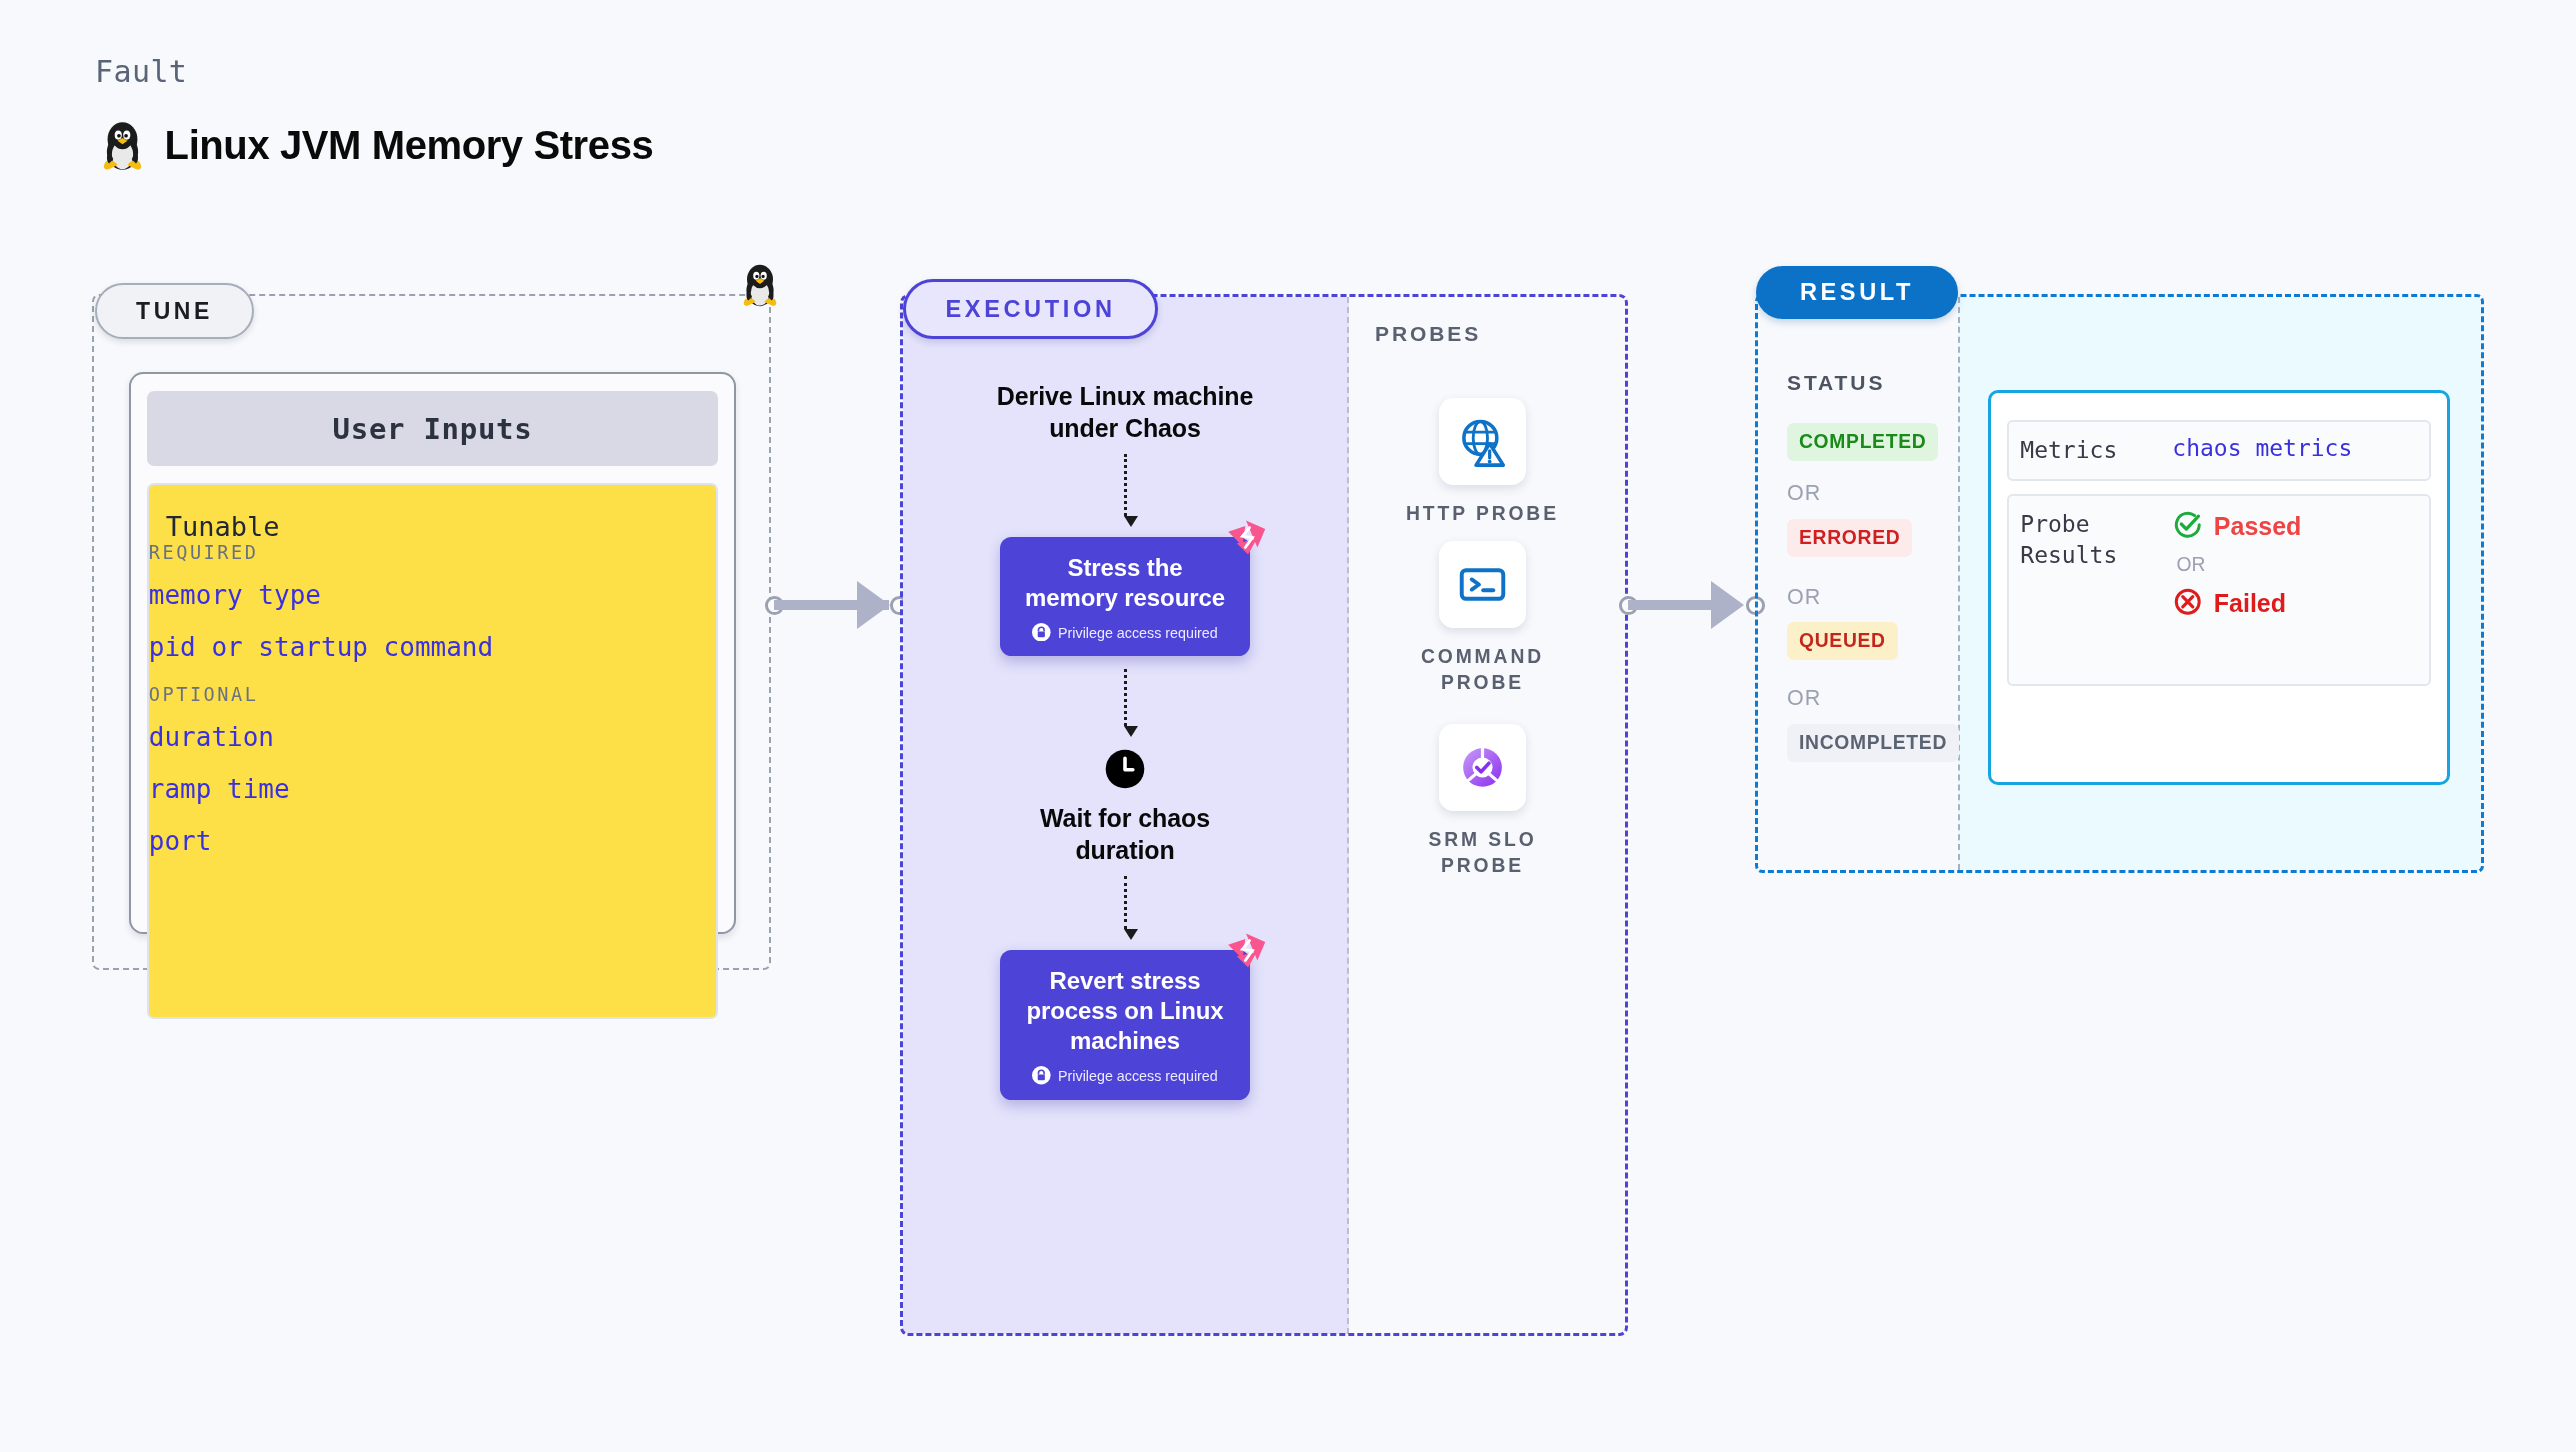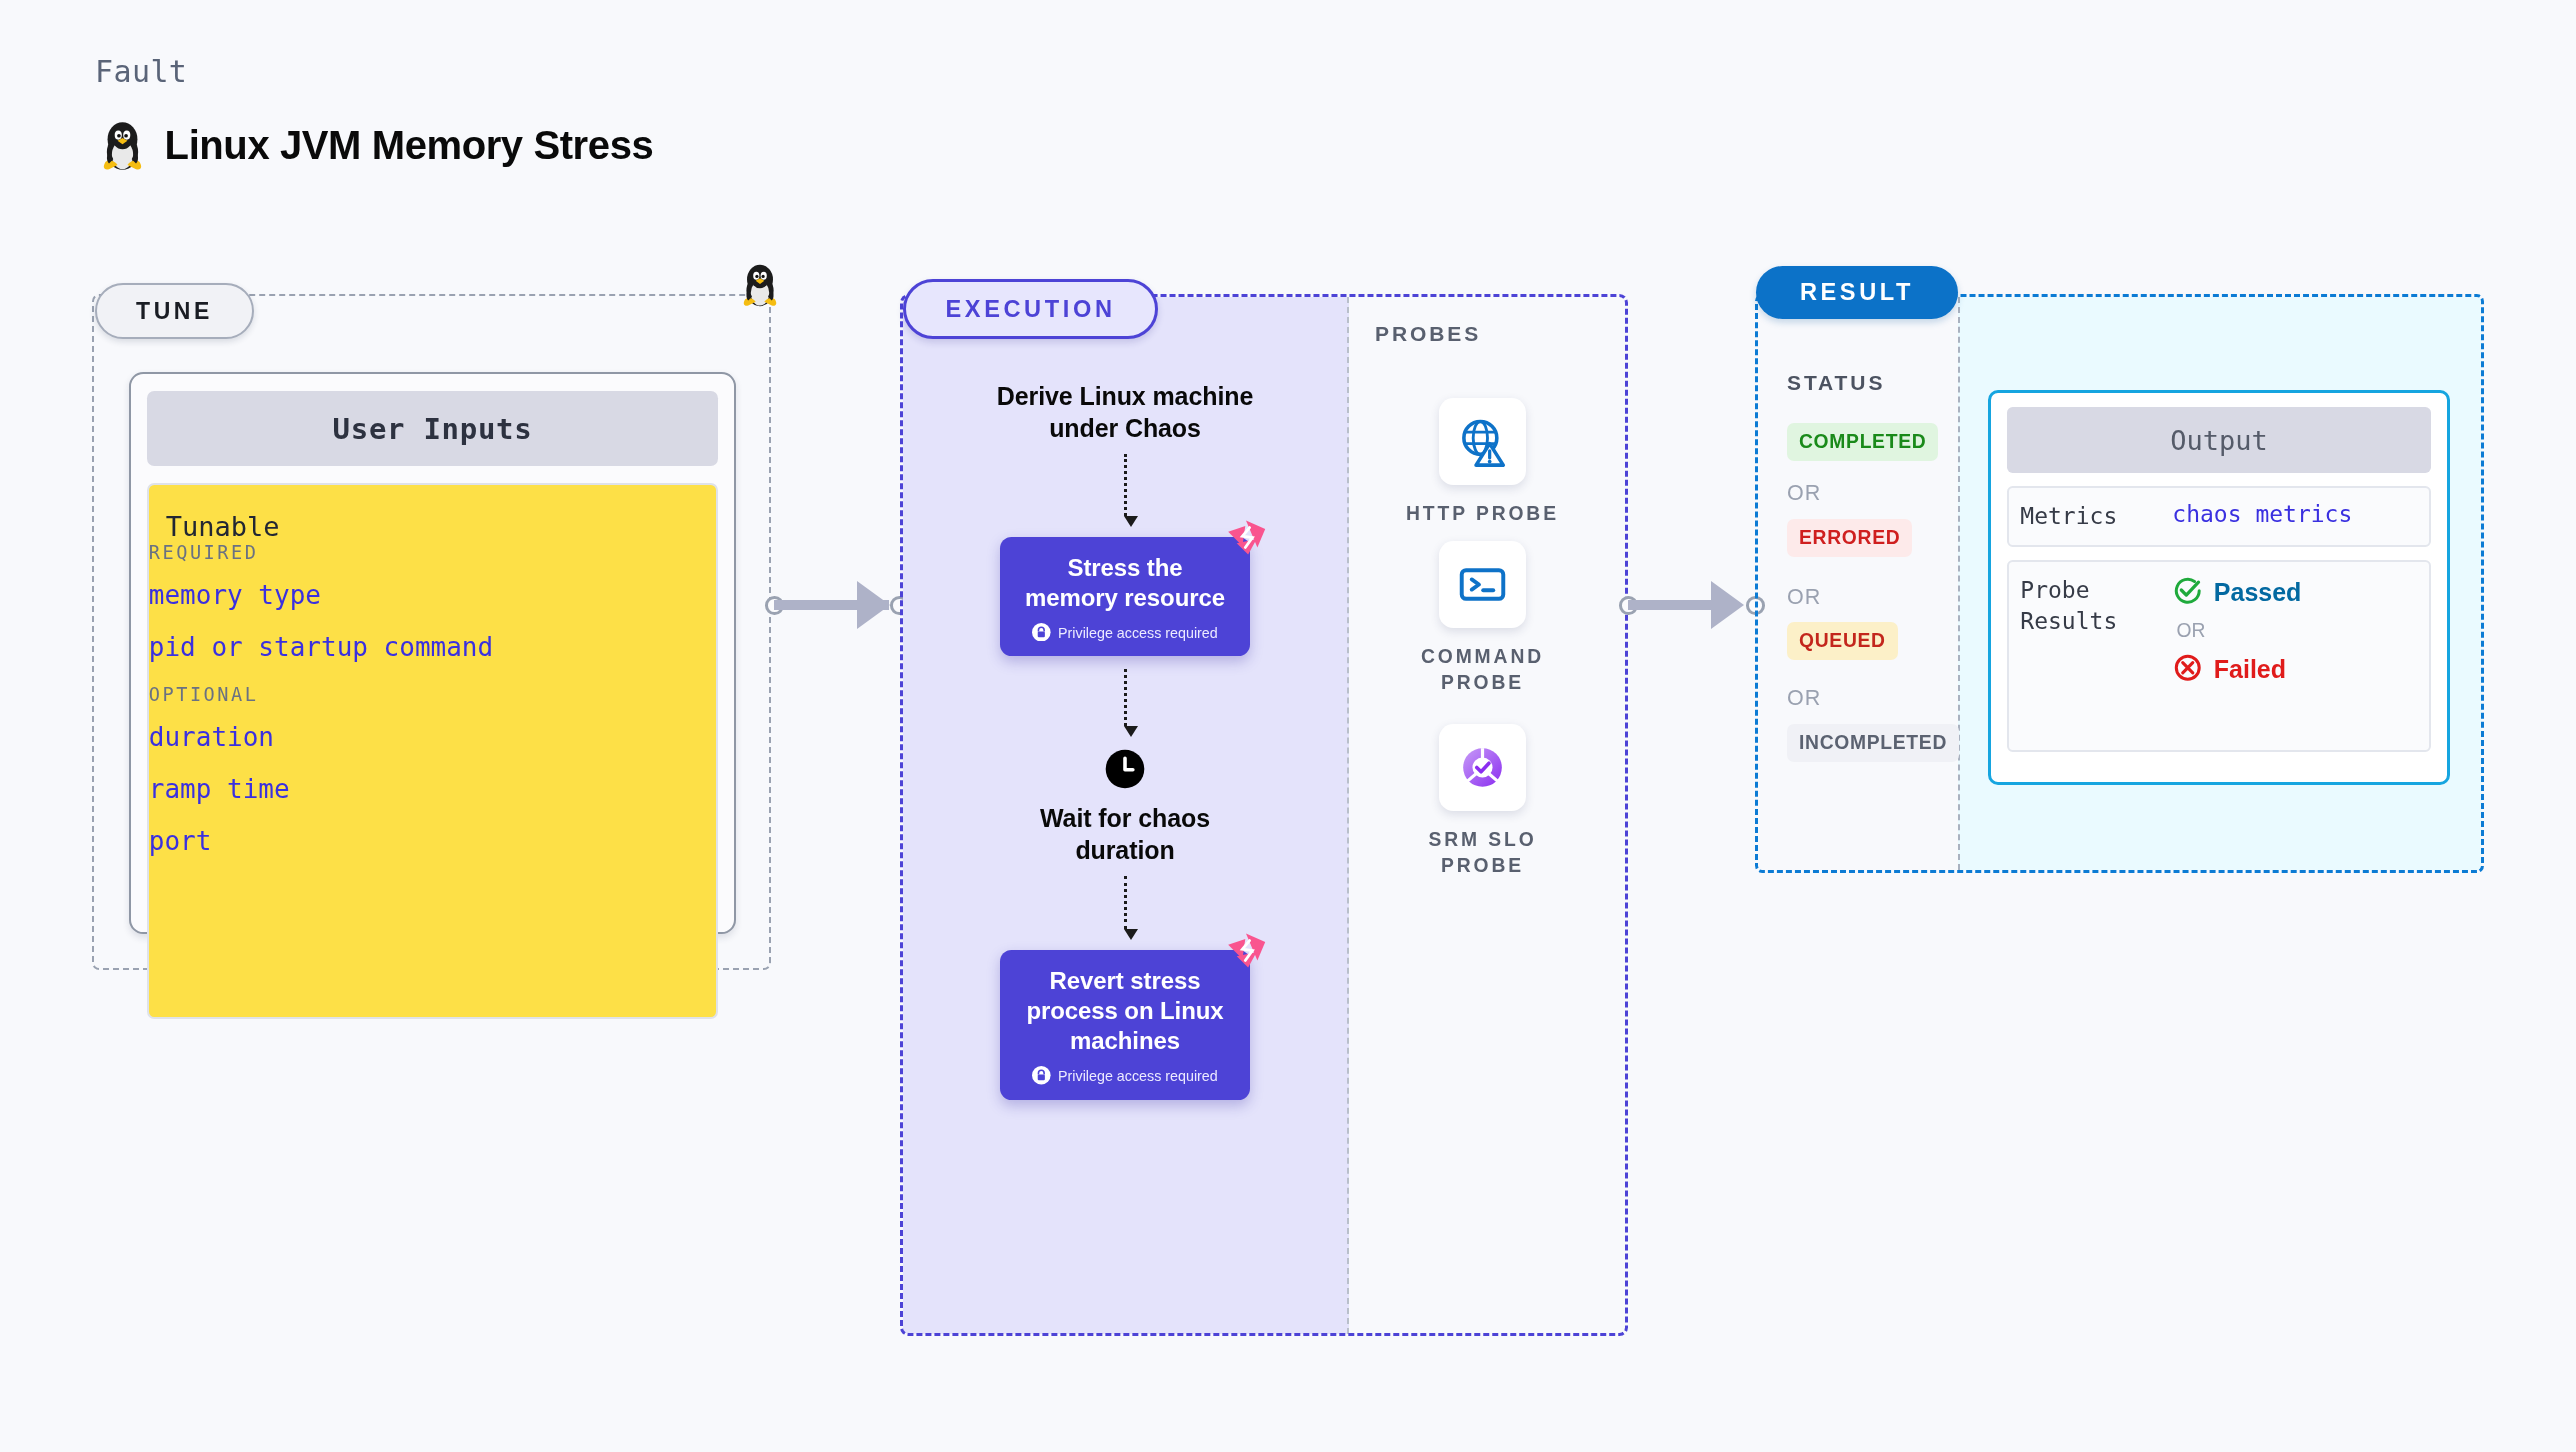--- a/index.html
+++ b/index.html
@@ -265,21 +265,21 @@
     font-size: 23px; color: #363b47; line-height: 1.35;
   }
   .out-val {
     font-family: "DejaVu Sans Mono", monospace;
     font-size: 23px; color: #3a30e0;
   }
   #probe-results-row { height: 192px; align-items: flex-start; }
   .res-line { display: flex; align-items: center; gap: 10px; }
   .res-line .t { font-size: 25px; font-weight: bold; }
   .res-or { margin: 11.5px 0 10px 4.3px; font-size: 19.3px; color: #9aa1b0; }
-  .passed { color: #0369a1; }
+  .passed { color: #ef4444; }
   .failed { color: #e01b1b; }
 
   
   .connector { position: absolute; }
   .conn-dot {
     position: absolute; width: 18.6px; height: 18.6px;
     border-radius: 50%; background: #fbfbfd;
     border: 3.6px solid #9aa2b1; box-sizing: border-box;
   }
   .conn-bar {
@@ -512,21 +512,20 @@
 <div id="status-label">STATUS</div>
 <div id="badge-completed" class="status-badge">COMPLETED</div>
 <div id="or-1" class="or-text">OR</div>
 <div id="badge-errored" class="status-badge">ERRORED</div>
 <div id="or-2" class="or-text">OR</div>
 <div id="badge-queued" class="status-badge">QUEUED</div>
 <div id="or-3" class="or-text">OR</div>
 <div id="badge-incomplete" class="status-badge">INCOMPLETED</div>
 
 <div id="output-card">
-  <div id="output-header">Output</div>
 
   <div class="out-row">
     <div class="out-key">Metrics</div>
     <div class="out-val">chaos metrics</div>
   </div>
 
   <div class="out-row" id="probe-results-row">
     <div class="out-key" style="white-space:pre-line;">Probe
 Results</div>
     <div>

